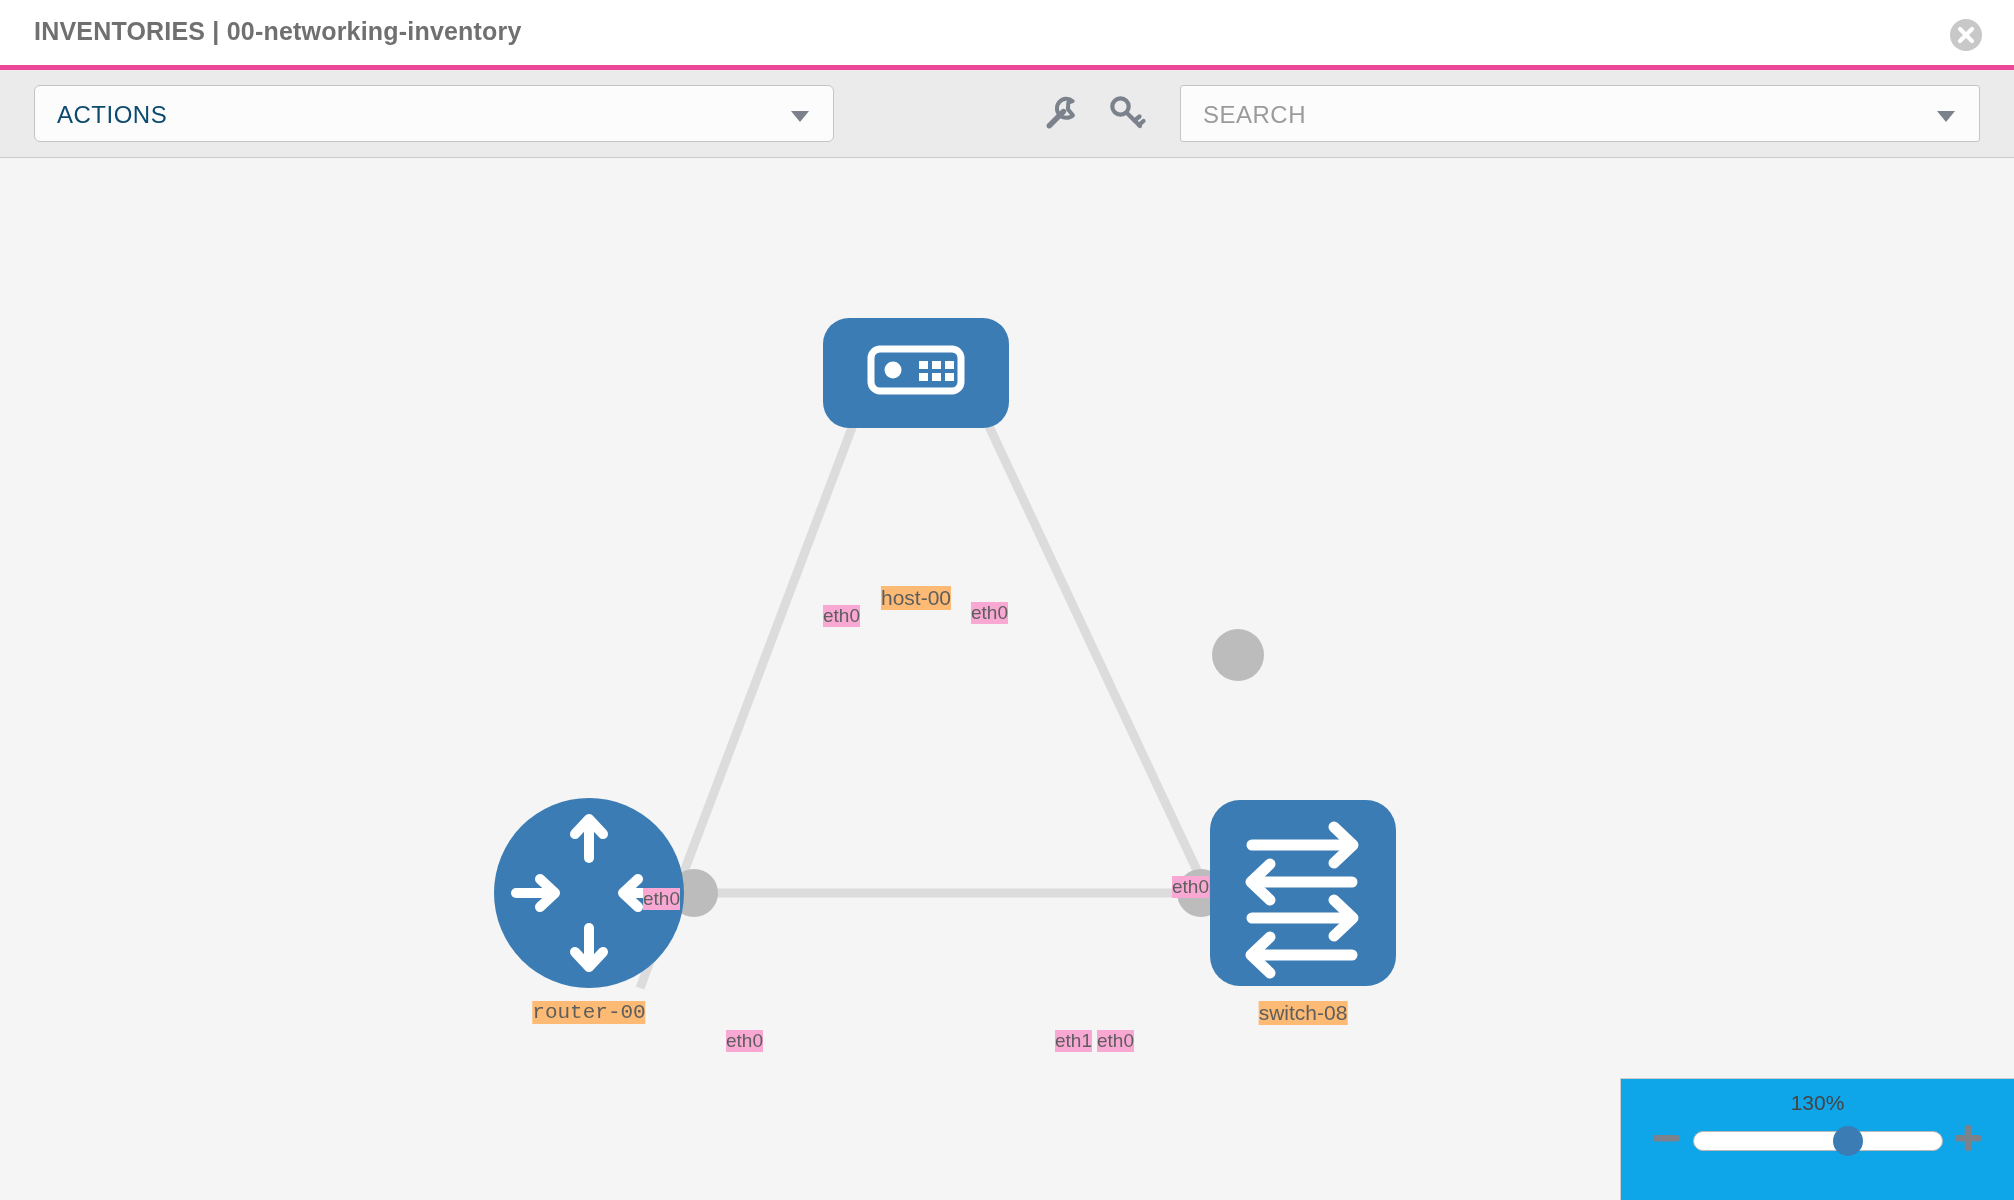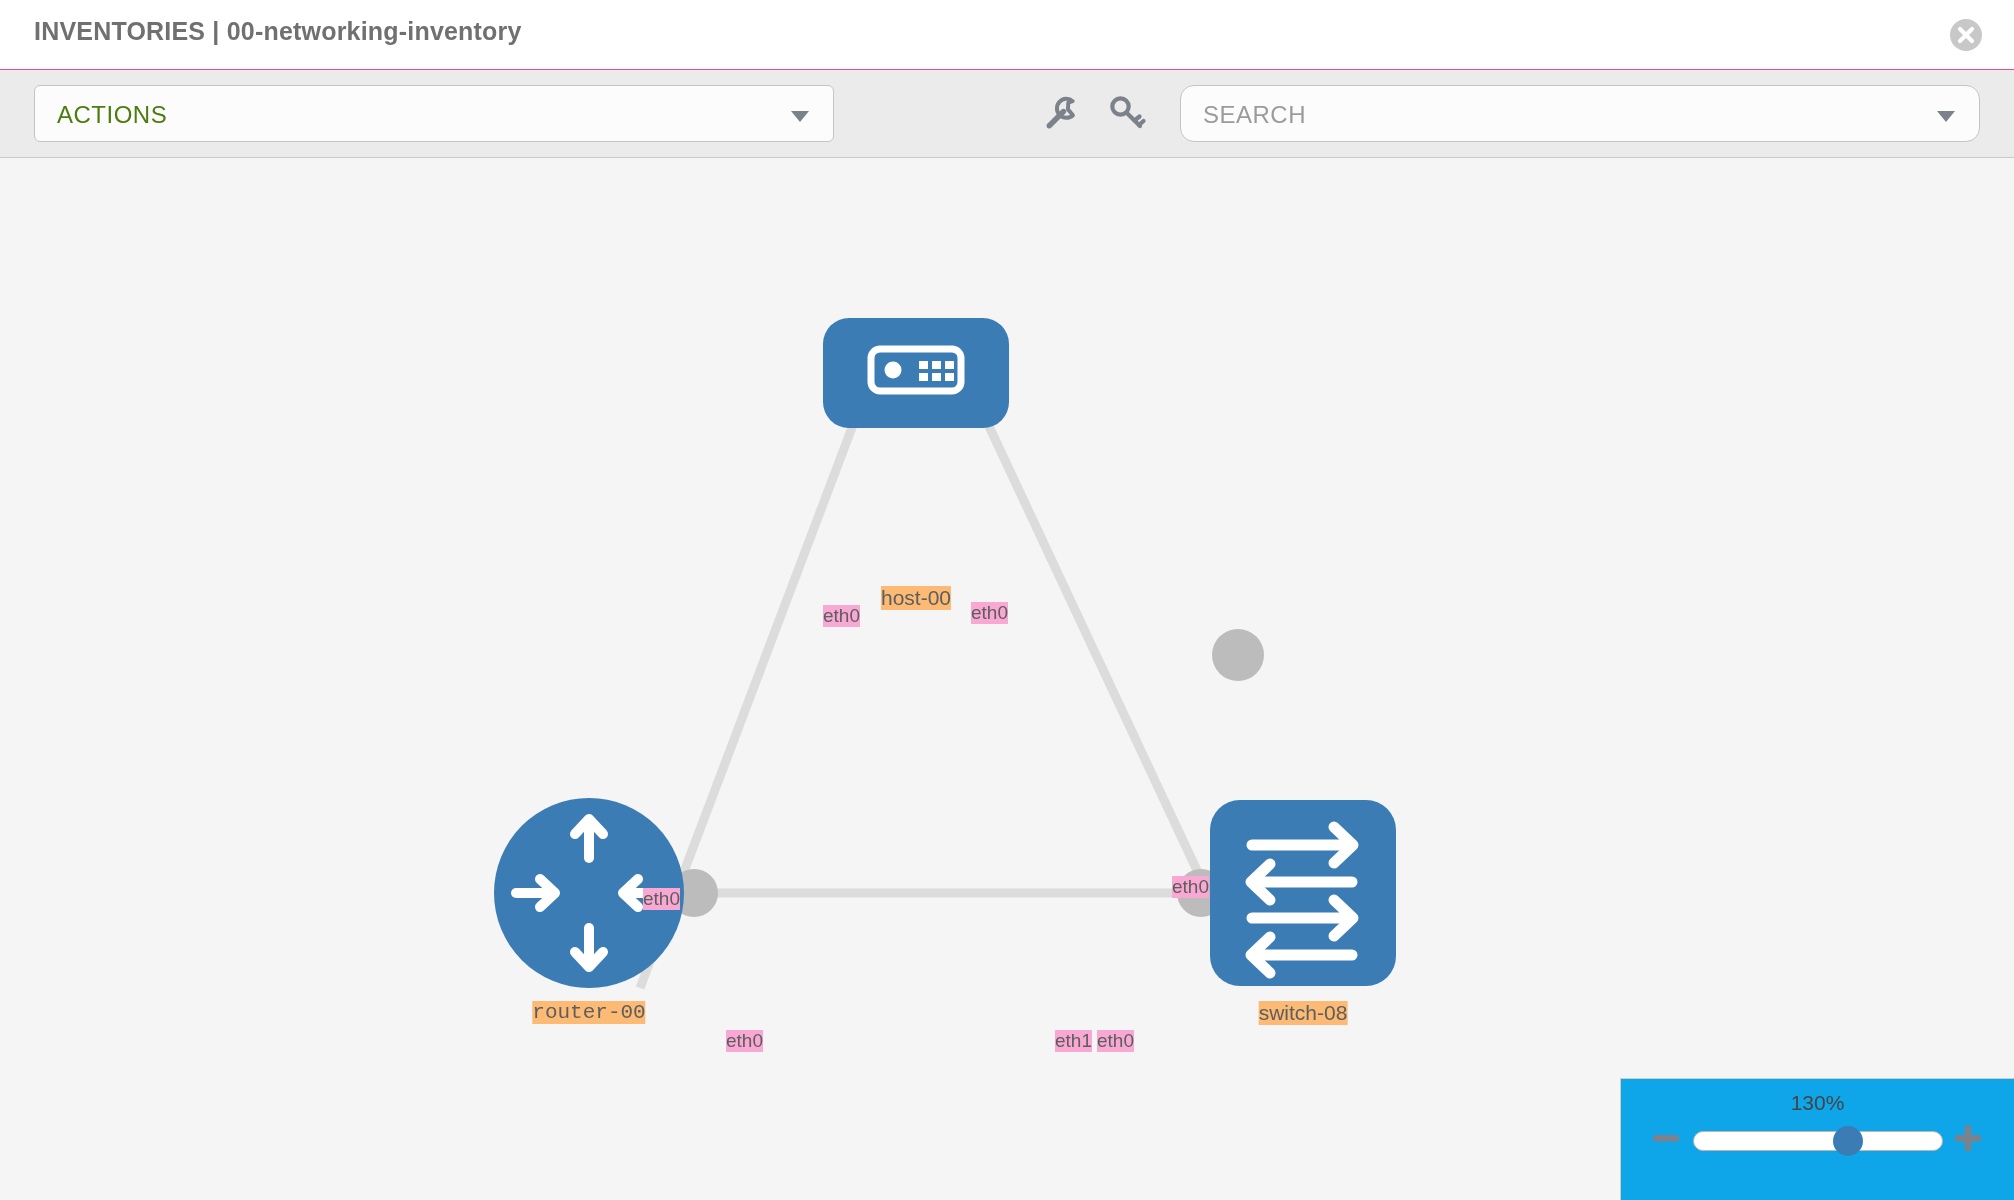--- a/index.html
+++ b/index.html
@@ -15,21 +15,21 @@
     height: 1200px;
     background: #ffffff;
   }
 
   
   .header {
     position: absolute;
     left: 0; top: 0;
     width: 2014px; height: 70px;
     background: #ffffff;
-    border-bottom: 1px solid #ec4899;
+    border-bottom: 5px solid #ec4899;
     box-sizing: border-box;
   }
   .header-title {
     position: absolute;
     left: 34px; top: 17px;
     font-size: 25px;
     font-weight: bold;
     color: #707070;
     letter-spacing: 0.2px;
     white-space: nowrap;
@@ -57,21 +57,21 @@
     background: #fcfcfc;
     border: 1px solid #c4c4c4;
     border-radius: 6px;
     box-sizing: border-box;
     cursor: pointer;
   }
   .actions-label {
     position: absolute;
     left: 22px; top: 15px;
     font-size: 24px;
-    color: #4d7c0f;
+    color: #0c4a6e;
     letter-spacing: 0.5px;
   }
   .caret {
     position: absolute;
     right: 24px; top: 25px;
     width: 0; height: 0;
     border-left: 9px solid transparent;
     border-right: 9px solid transparent;
     border-top: 11px solid #7c828c;
   }
@@ -83,21 +83,21 @@
   }
   .tool-icon.wrench { left: 1038px; }
   .tool-icon.key    { left: 1104px; }
 
   .search-box {
     position: absolute;
     left: 1180px; top: 85px;
     width: 800px; height: 57px;
     background: #fcfcfc;
     border: 1px solid #c4c4c4;
-    border-radius: 14px;
+    border-radius: 3px;
     box-sizing: border-box;
     cursor: text;
   }
   .search-label {
     position: absolute;
     left: 22px; top: 15px;
     font-size: 24px;
     color: #9b9b9b;
     letter-spacing: 0.5px;
   }

